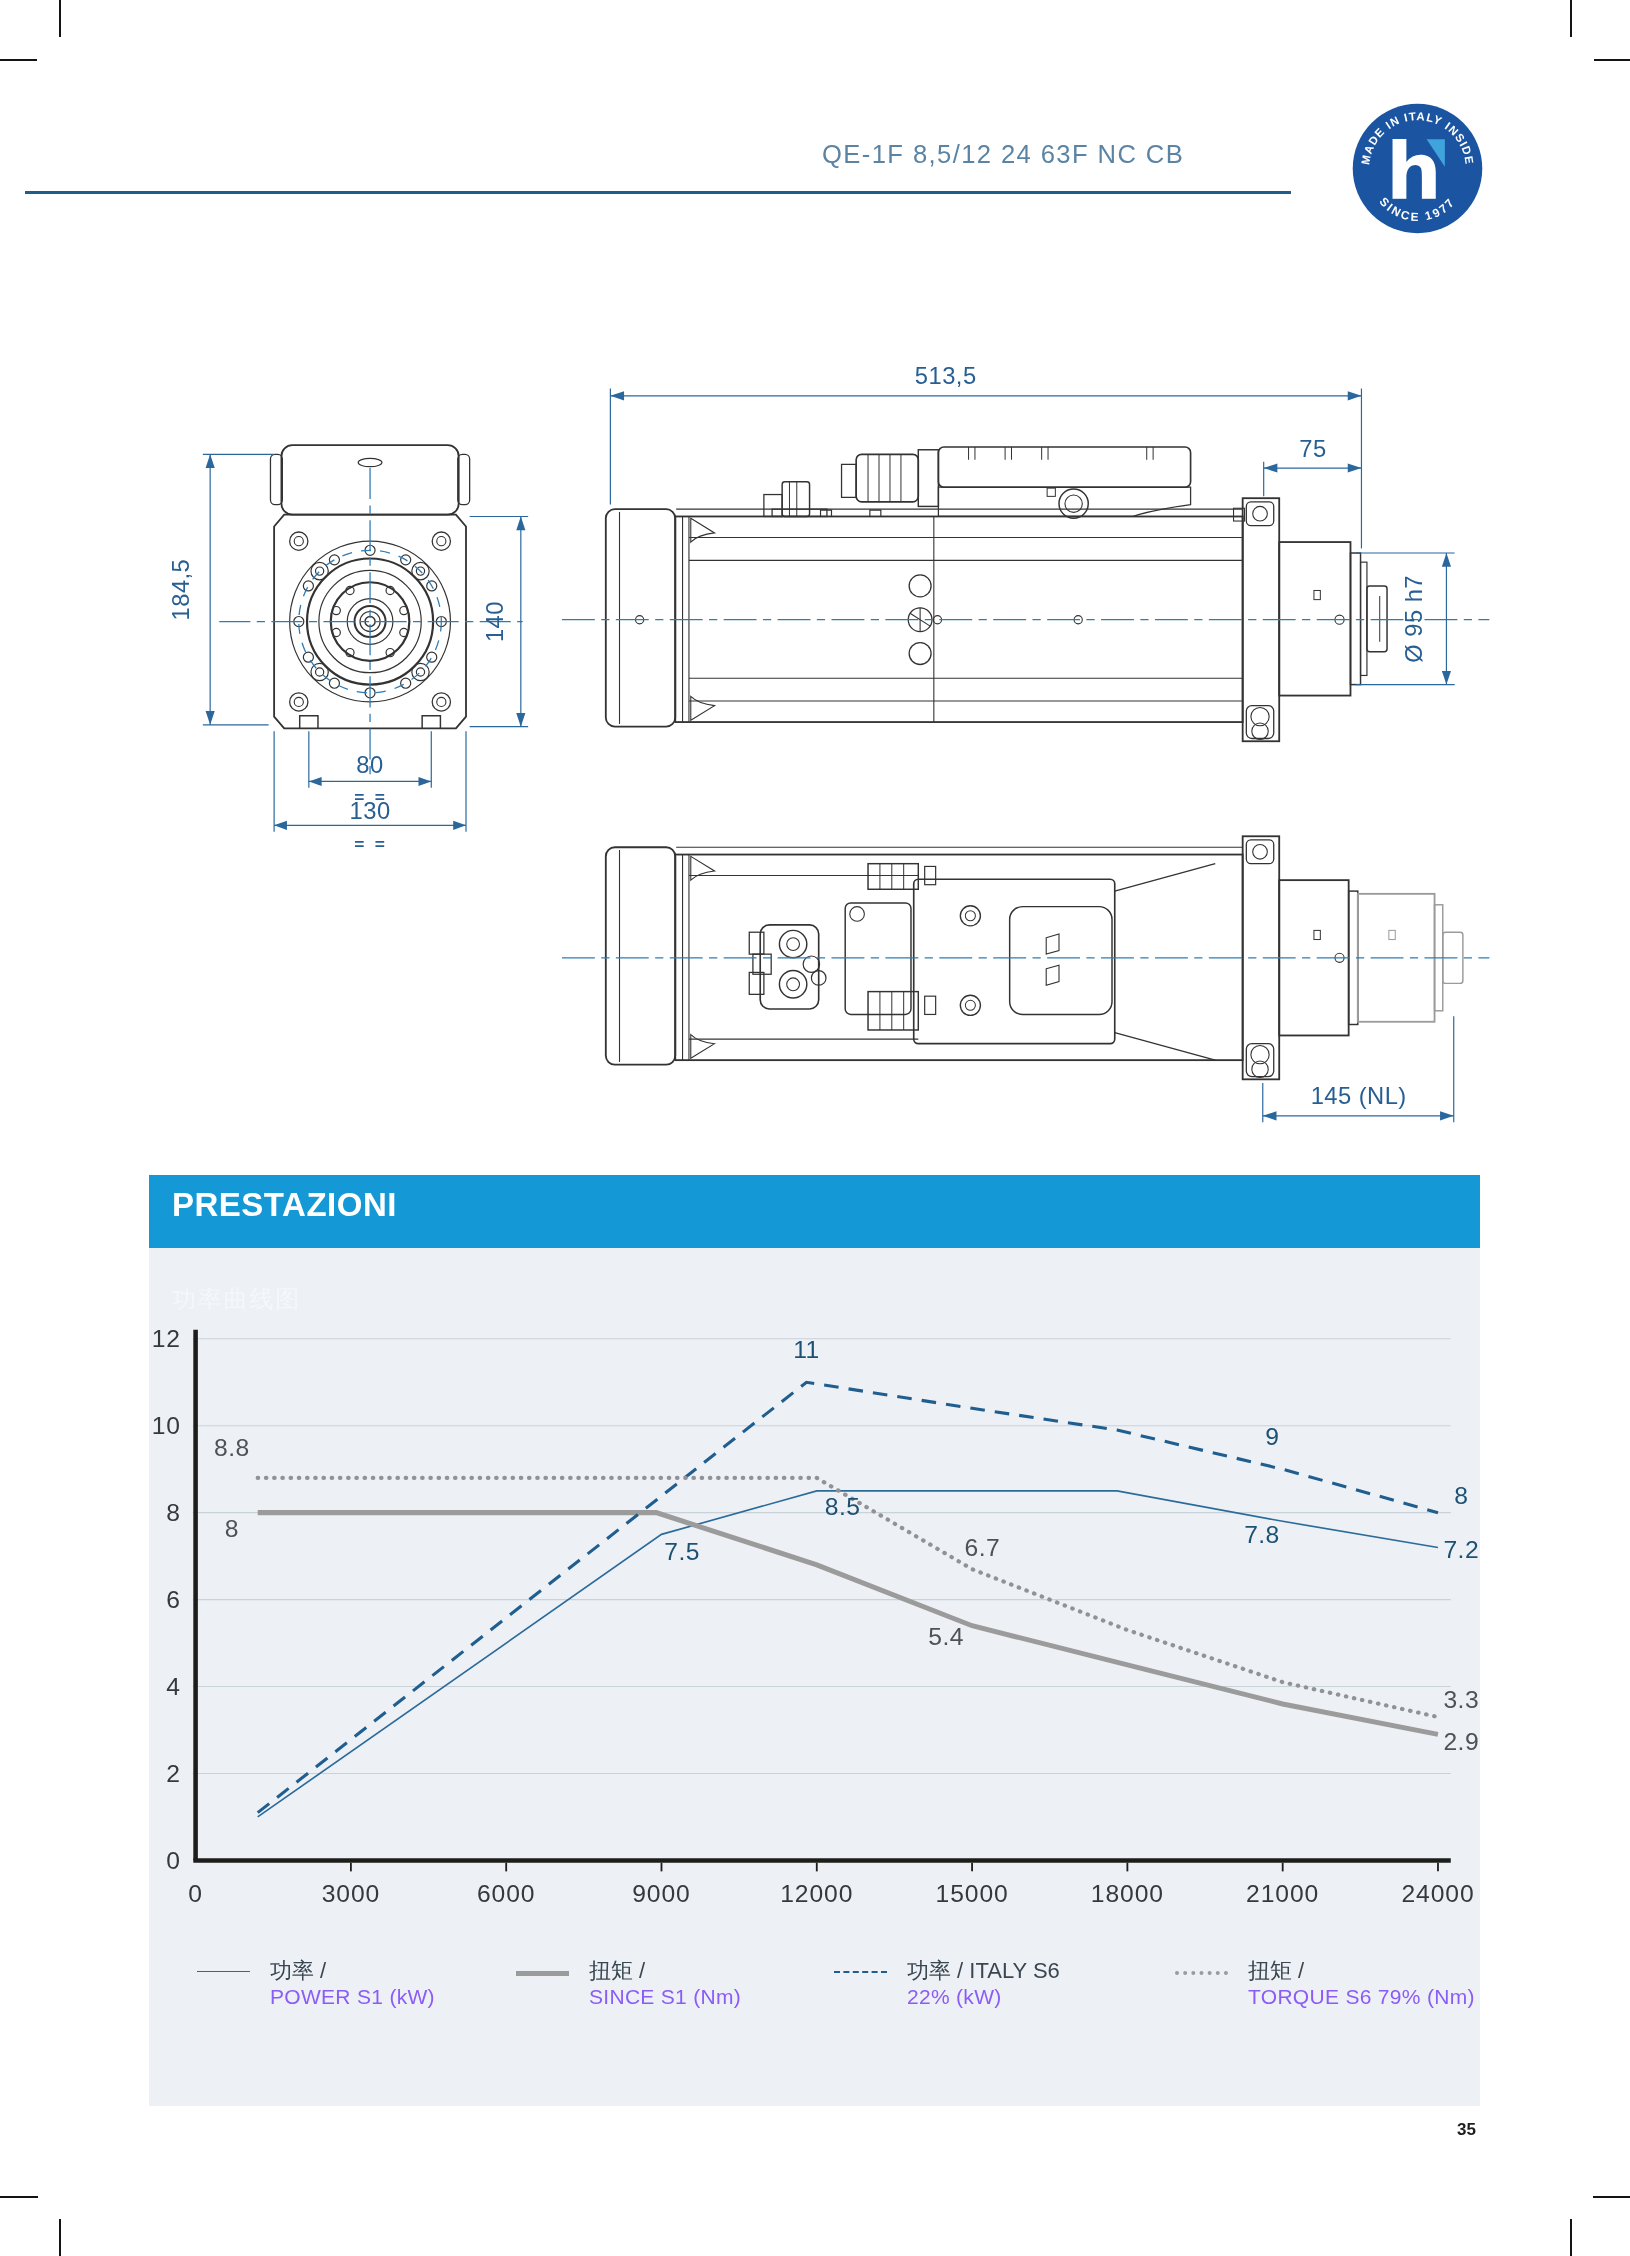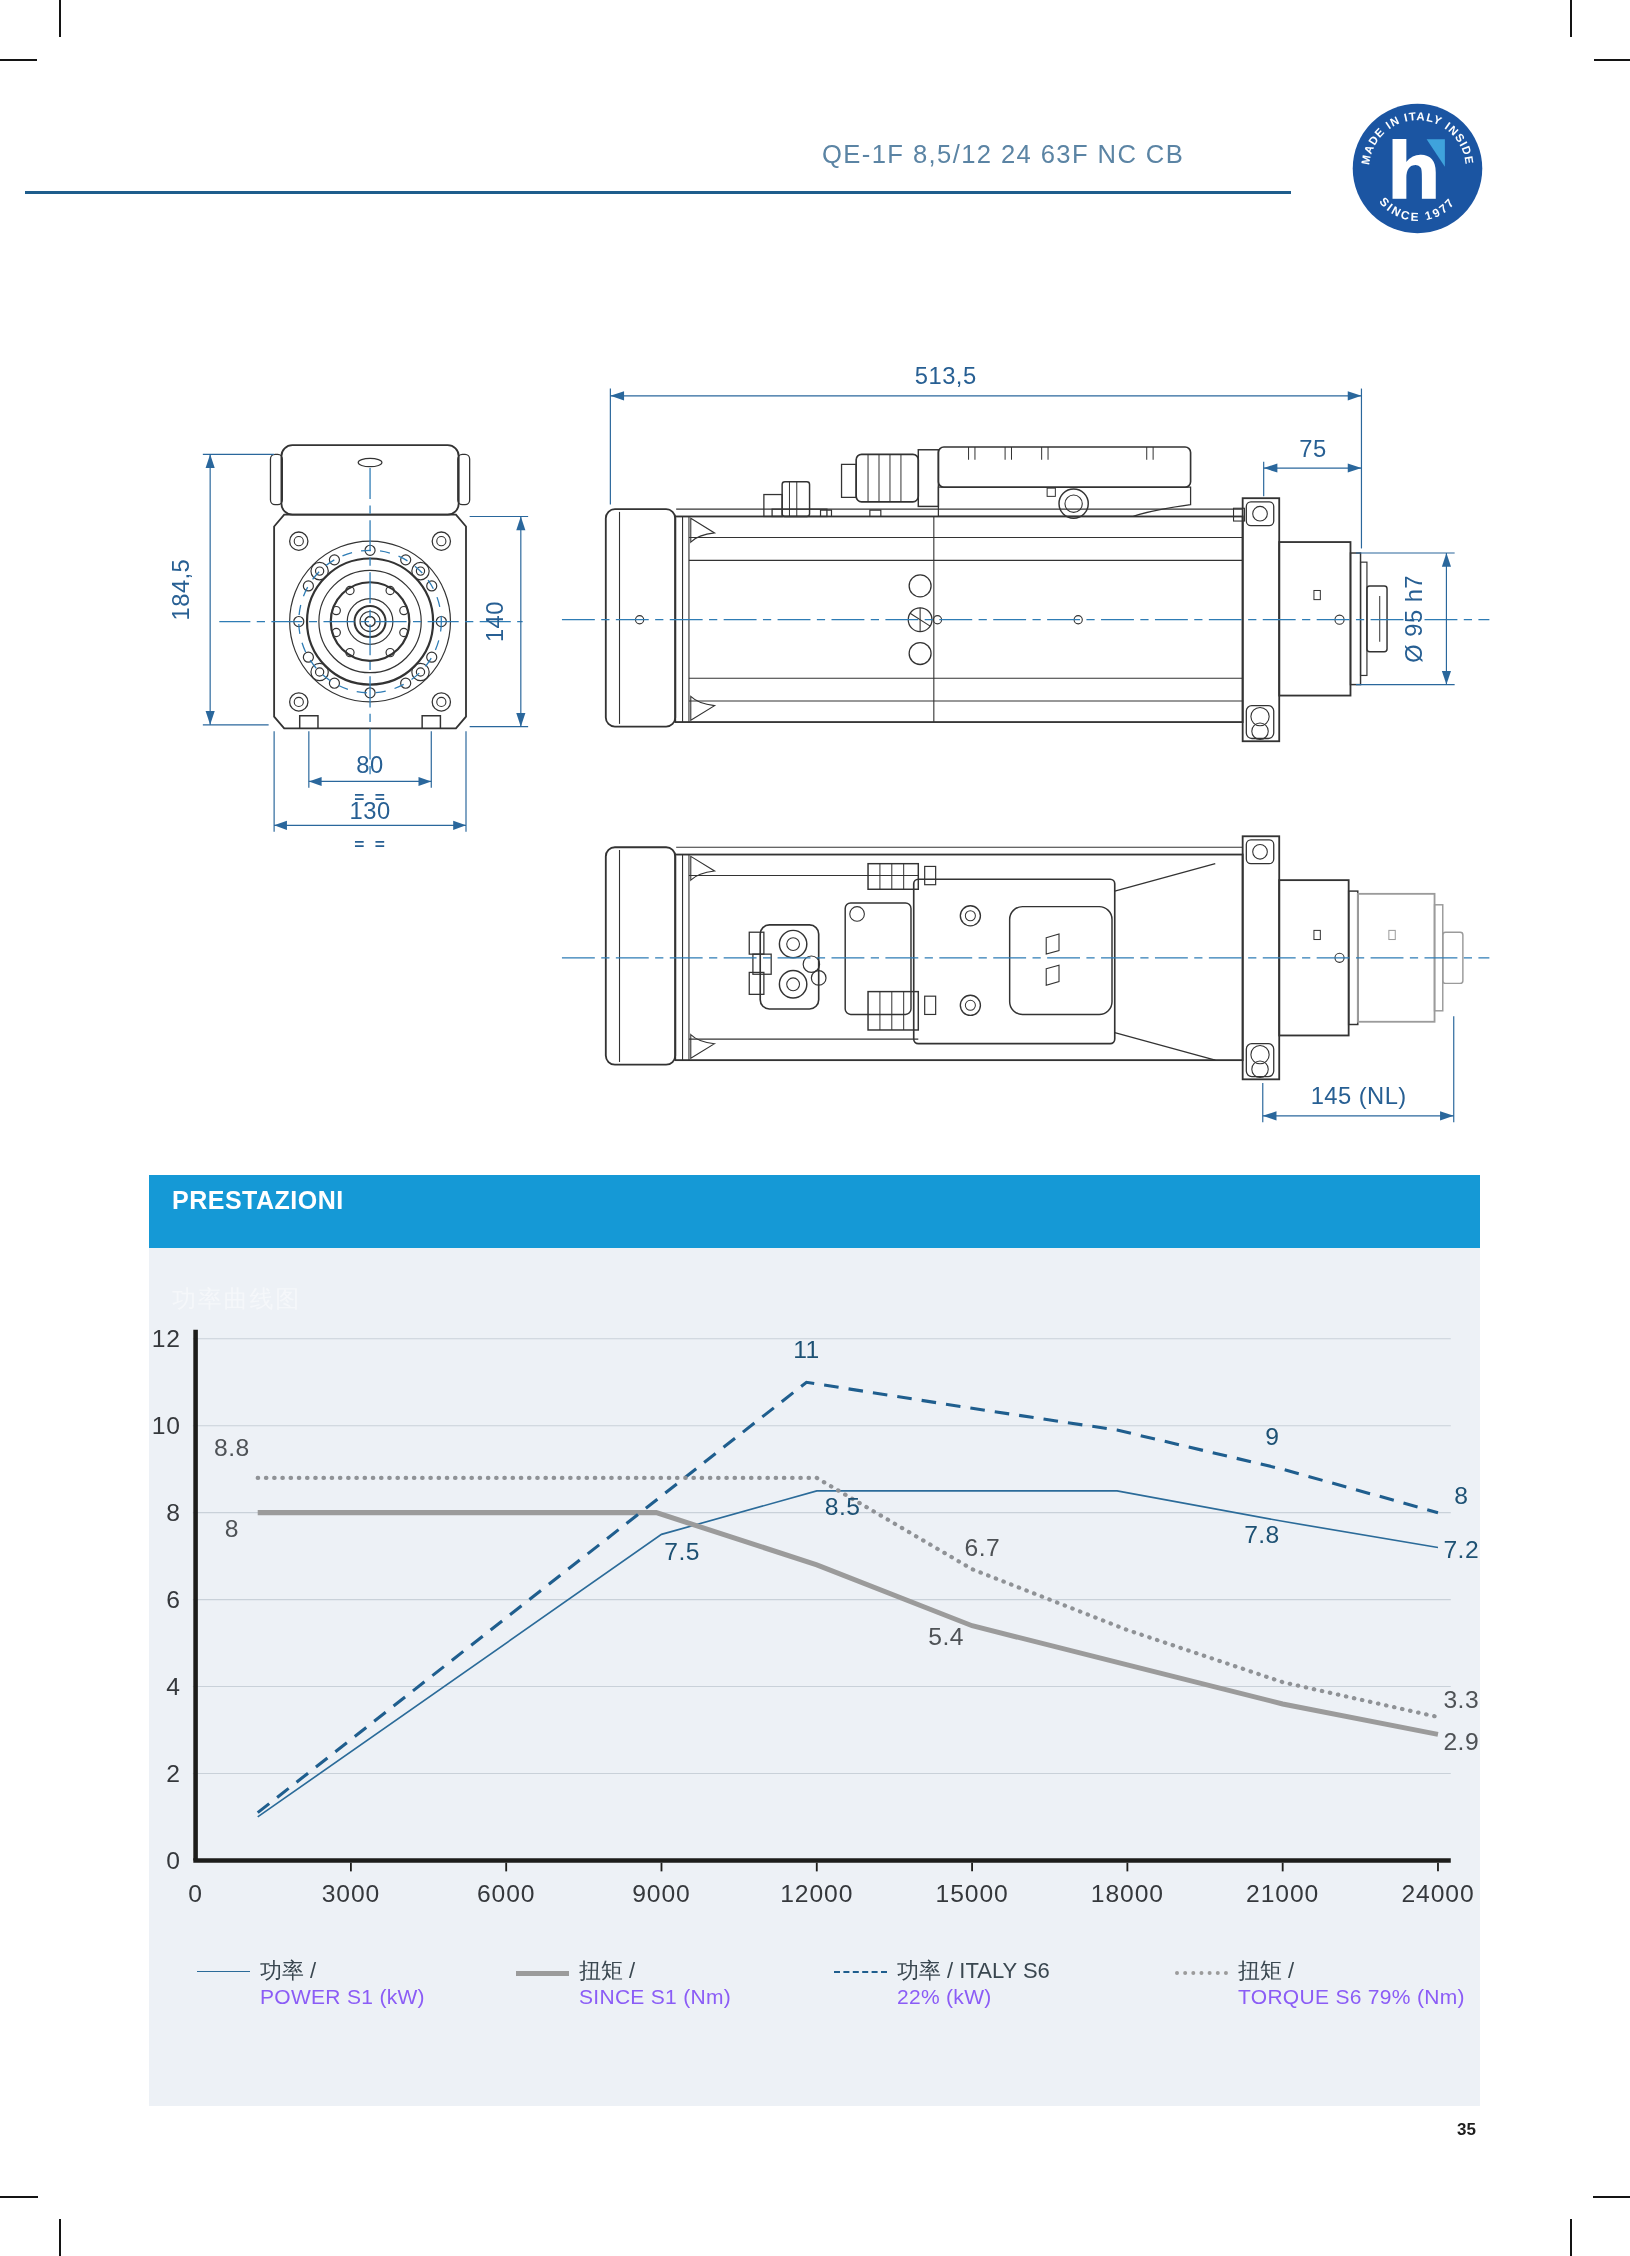--- a/index.html
+++ b/index.html
@@ -5,30 +5,30 @@
   html,body{margin:0;padding:0}
   body{width:1631px;height:2257px;position:relative;background:#fff;
        font-family:"Liberation Sans",sans-serif;overflow:hidden}
   .abs{position:absolute}
   .cropmark{position:absolute;background:#141414}
   #page-title{left:822px;top:140px;width:457px;text-align:left;
       font-size:25.6px;font-weight:300;color:#5b84a4;letter-spacing:1.4px}
   #header-rule{left:25px;top:191px;width:1266px;height:2.7px;background:#1e5d8c}
   #perf-panel{left:149px;top:1175px;width:1331px;height:931px;background:#edf1f6}
   #perf-header{left:149px;top:1175px;width:1331px;height:73px;background:#1599d6}
-  #perf-title{left:172px;top:1186px;font-size:25px;font-weight:bold;color:#ffffff;letter-spacing:0.5px}
+  #perf-title{left:172px;top:1186px;font-size:33px;font-weight:bold;color:#ffffff;letter-spacing:0.5px}
   #perf-subtitle{left:172px;top:1283px;font-size:24px;color:rgba(255,255,255,0.45);letter-spacing:1.8px}
   #chart-svg{left:149px;top:1251px}
   .tick{font-size:27px;fill:#35383c;font-weight:300;letter-spacing:1px}
   .ann{font-size:27px;font-weight:400;letter-spacing:0.5px}
   .ann-blue{fill:#1d5174}
   .ann-gray{fill:#4e5256}
   .dim{font-size:26px;fill:#275f93;letter-spacing:0.5px}
   .dimeq{font-size:19px;font-weight:bold;fill:#275f93;letter-spacing:3px}
-  .legend-item{position:absolute;display:flex;gap:10px}
+  .legend-item{position:absolute;display:flex;gap:20px}
   .sw{width:53px;height:0;margin-top:13.7px;flex:0 0 auto}
   .sw-solid-thin{border-top:1.8px solid #2b6b99}
   .sw-solid-thick{border-top:5.5px solid #9b9b9b}
   .sw-dashed{border-top:2.7px dashed #1f5e8e}
   .sw-dotted{border-top:4.6px dotted #9b9b9b}
   .leg-l1{font-size:22px;color:#3a4750;line-height:27.4px;white-space:nowrap}
   .leg-l2{font-size:21px;color:#8b5cf6;line-height:26.5px;letter-spacing:0.3px;white-space:nowrap}
   #page-number{left:1457px;top:2120px;font-size:17px;font-weight:600;color:#1d1d1d}
 </style>
 </head>

